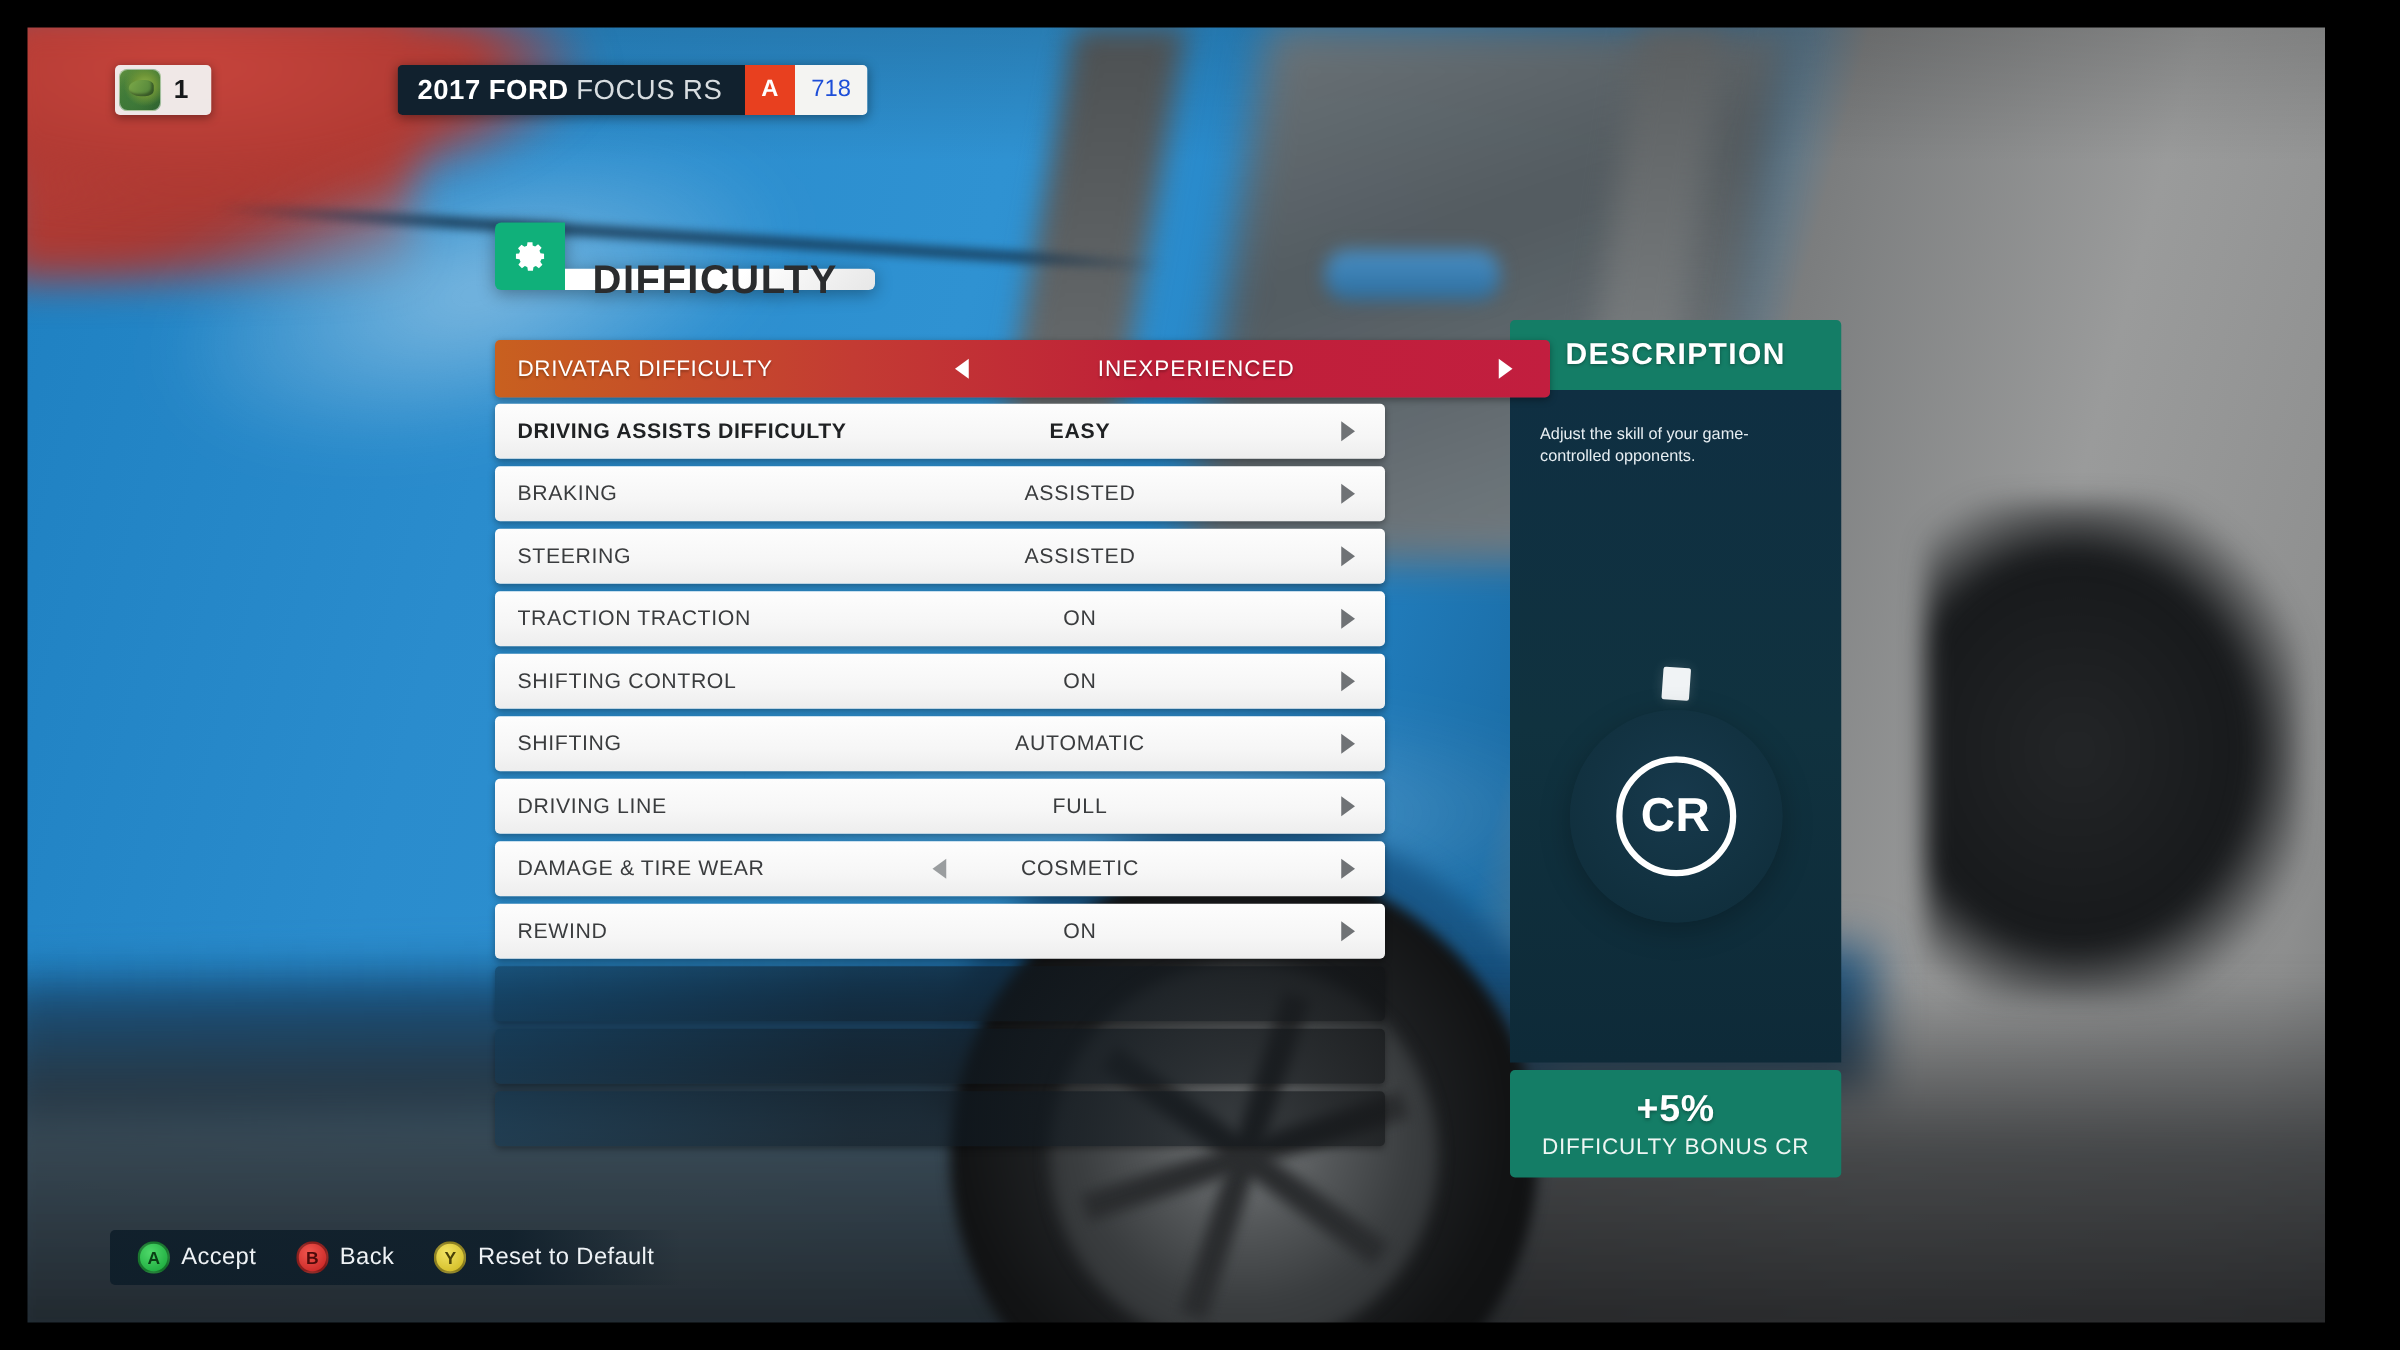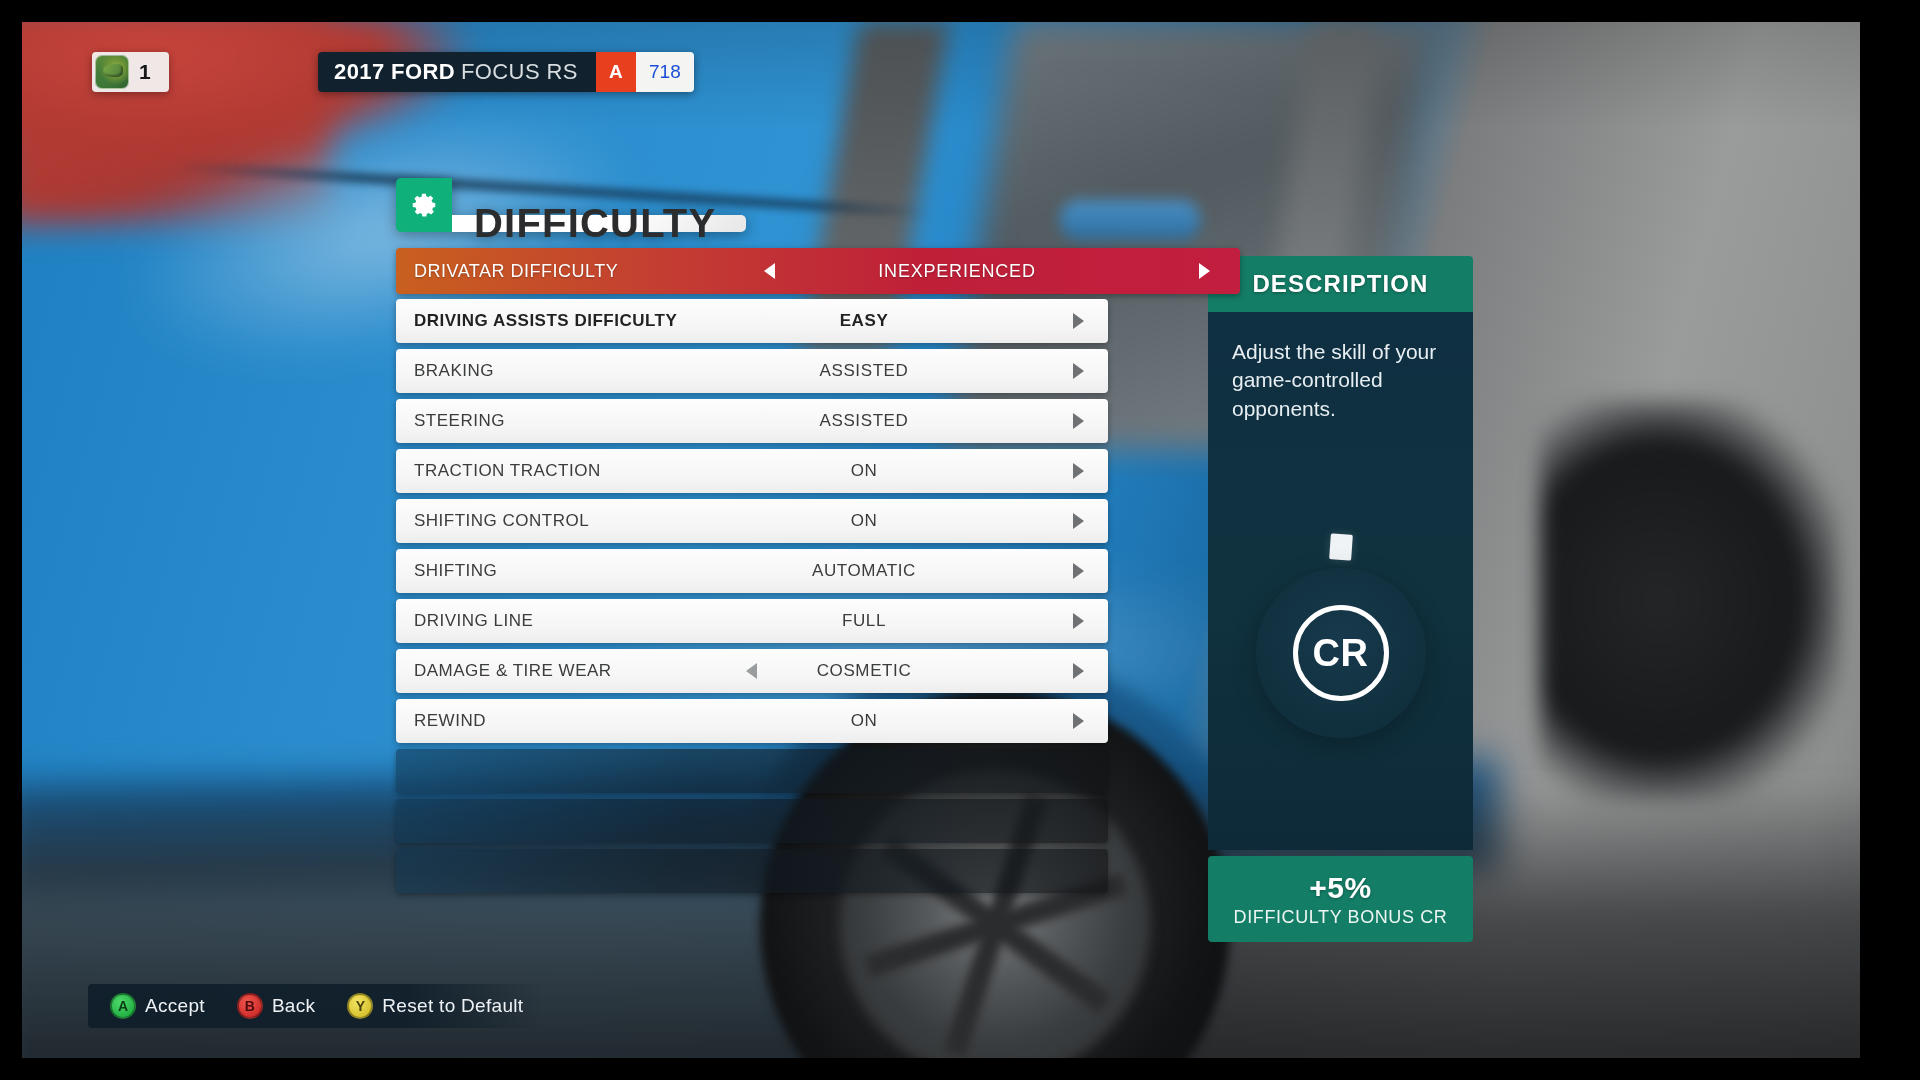--- a/index.html
+++ b/index.html
@@ -96,26 +96,26 @@
   .car-pi { background:#f4f4f2; color:#1d4ed8; font-weight:normal; font-size:19px;
     display:flex; align-items:center; justify-content:center; min-width:58px; padding:0 10px; }
 
   
   .title-wrap { position:absolute; left:396px; top:178px; z-index:30; display:flex; align-items:stretch;
     height:54px; filter:drop-shadow(0 3px 7px rgba(0,0,0,.35)); }
   .title-icon { width:56px; background:#10b07a; display:flex; align-items:center; justify-content:center;
     border-top-left-radius:5px; border-bottom-left-radius:5px; }
   .title-icon svg { width:30px; height:30px; }
   .title-text { background:linear-gradient(135deg,#ffffff 0%, #ffffff 55%, #e7e7e7 100%);
-    color:#2a2c2e; font-size:40px; font-weight:bold; letter-spacing:1.2px;
+    color:#2a2c2e; font-size:32px; font-weight:bold; letter-spacing:1.2px;
     display:flex; align-items:center; padding:0 30px 0 22px;
     border-top-right-radius:5px; border-bottom-right-radius:5px;margin-top:37px; }
 
   
-  .list { position:absolute; left:396px; top:248px; width:820px; z-index:30; }
+  .list { position:absolute; left:396px; top:272px; width:820px; z-index:30; }
   .row { position:relative; height:44px; margin-bottom:6px; border-radius:4px;
     display:flex; align-items:center; box-shadow:0 2px 6px rgba(0,0,0,.35); }
 
   .row.selected { height:46px; margin-bottom:5px;
     background:linear-gradient(90deg,#c8601f 0%, #c33b33 34%, #bf2038 62%, #c21e3f 100%);
     width:844px; border-radius:4px; }
   .row.selected .row-label { color:#fff; font-weight:normal; font-size:18px; letter-spacing:.5px;
     text-shadow:0 1px 2px rgba(0,0,0,.3); }
   .row.selected .row-value { color:#fff; font-weight:normal; font-size:18px; letter-spacing:.8px;
     text-shadow:0 1px 2px rgba(0,0,0,.3); }
@@ -148,21 +148,21 @@
   .row.selected .arrow-left { left:368px; }
 
   
   .desc-panel { position:absolute; left:1208px; top:256px; width:265px; z-index:25; }
   .desc-head { height:56px; background:#147d66; display:flex; align-items:center; justify-content:center;
     border-top-left-radius:4px; border-top-right-radius:4px; }
   .desc-head-title { color:#fff; font-size:24px; font-weight:bold; letter-spacing:1.1px;
     text-shadow:0 1px 3px rgba(0,0,0,.35); }
   .desc-body { height:538px; background:linear-gradient(180deg,#0f2f42 0%, #10323f 50%, #0e2a38 100%);
     position:relative; padding:26px 24px 0 24px; }
-  .desc-text { color:#e7eef2; font-size:21px; line-height:1.35; }
+  .desc-text { color:#e7eef2; font-size:13px; line-height:1.35; }
 
   .cr-wrap { position:absolute; left:0; right:0; top:222px; display:flex; flex-direction:column;
     align-items:center;text-align:center; }
   .cr-tick { width:22px; height:26px; background:#f0f3f5; border-radius:2px;
     transform:rotate(4deg); margin-bottom:8px; box-shadow:0 0 10px rgba(255,255,255,.15); }
   .cr-disc { width:170px; height:170px; border-radius:50%;
     background:radial-gradient(circle at 50% 42%, #17394c 0%, #123241 55%, #0e2b38 100%);
     display:flex; align-items:center; justify-content:center; position:relative;
     box-shadow:0 6px 24px rgba(0,0,0,.25); }
   .cr-circle { width:96px; height:96px; border-radius:50%; border:5px solid #fff;

